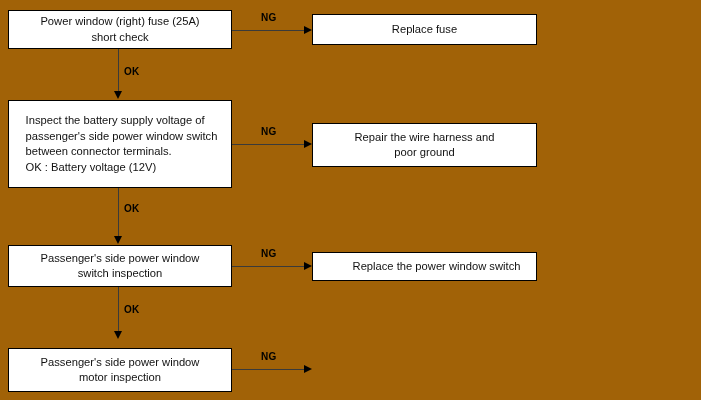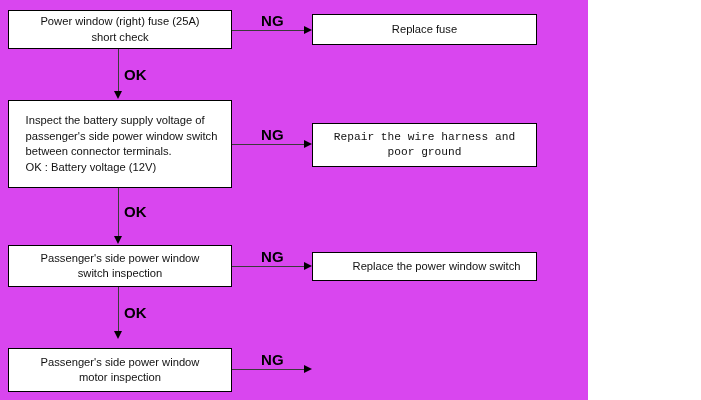--- a/index.html
+++ b/index.html
@@ -7,23 +7,23 @@
     margin: 0;
     padding: 0;
     background: #ffffff;
   }
   body {
     font-family: "Liberation Sans", sans-serif;
     color: #000000;
   }
   #flow-root {
     position: relative;
-    width: 588px;
+    width: 701px;
     height: 400px;
-    background: #d946ef;
+    background: #a16207;
     overflow: hidden;
   }
   .node {
     position: absolute;
     box-sizing: border-box;
     border: 1px solid #000000;
     background: #ffffff;
     display: flex;
     align-items: center;
     justify-content: center;
@@ -46,21 +46,21 @@
   }
 
   
   #node-step-1 { left: 8px;  top: 10px;  width: 224px; height: 39px; }
   #node-step-2 { left: 8px;  top: 100px; width: 224px; height: 88px; }
   #node-step-3 { left: 8px;  top: 245px; width: 224px; height: 42px; }
   #node-step-4 { left: 8px;  top: 348px; width: 224px; height: 44px; }
 
   
   #node-result-1 { left: 312px; top: 14px;  width: 225px; height: 31px; }
-  #node-result-2 { left: 312px; top: 123px; width: 225px; height: 44px; font-family: Liberation Mono, monospace; }
+  #node-result-2 { left: 312px; top: 123px; width: 225px; height: 44px; }
   #node-result-3 { left: 312px; top: 252px; width: 225px; height: 29px; padding-left: 24px; }
   #node-result-4 { left: 312px; top: 352px; width: 225px; height: 31px; }
 
   
   .conn-line {
     position: absolute;
     background: #3a3a3a;
   }
   .conn-line.vertical { width: 1px; }
   .conn-line.horizontal { height: 1px; }
@@ -78,21 +78,21 @@
   }
   .arrow-head.right {
     border-top: 4.5px solid transparent;
     border-bottom: 4.5px solid transparent;
     border-left: 8px solid #000000;
   }
 
   
   .edge-label {
     position: absolute;
-    font-size: 15px;
+    font-size: 10px;
     font-weight: bold;
     color: #000000;
     letter-spacing: 0.2px;
     white-space: nowrap;
   }
 </style>
 </head>
 <body>
 
 <div id="flow-root">

